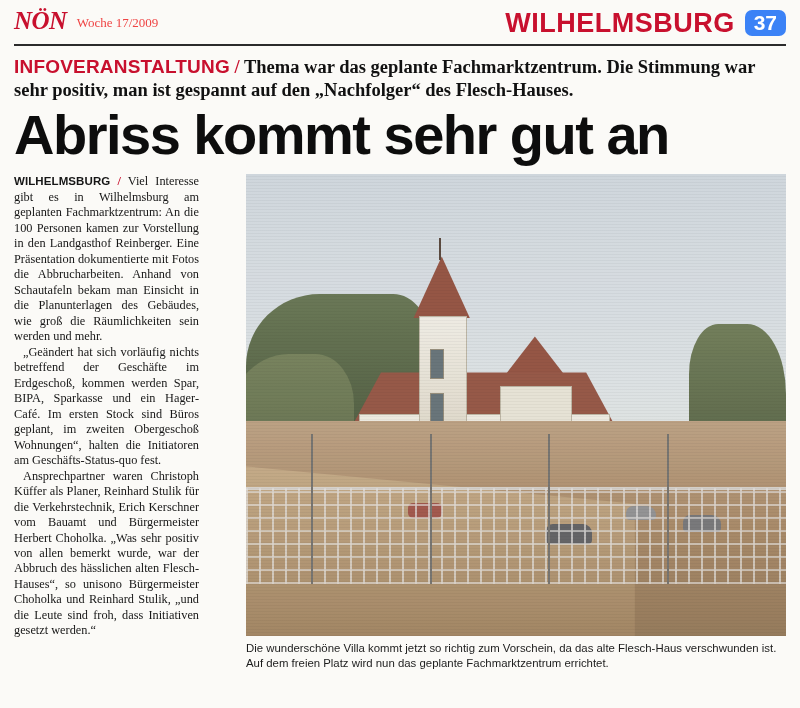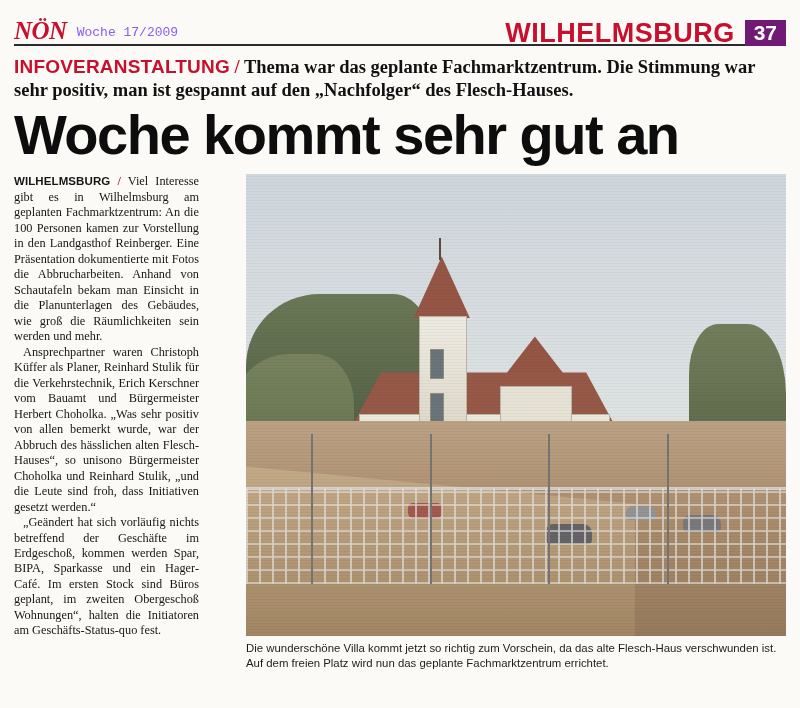--- a/index.html
+++ b/index.html
@@ -12,60 +12,61 @@
   .page{
     position:relative;width:800px;height:708px;
     background:#fbfaf7;
     box-sizing:border-box;
     padding:0;
   }
   
   .masthead{
     position:relative;
     height:40px;
-    padding:18px 14px 0 14px;
+    padding:8px 14px 0 14px;
     box-sizing:border-box;
     display:flex;align-items:flex-start;
   }
   .logo{
     font-family:"Liberation Serif",serif;
     font-style:italic;
     font-weight:bold;
     font-size:25px;
     color:#c8102e;
     letter-spacing:-0.5px;
     line-height:1;
     margin-right:10px;
   }
   .issue{
-    font-family:Liberation Mono, monospace;
+    font-family:Liberation Serif, serif;
     font-size:13px;
-    color:#8b5cf6;
+    color:#ef4444;
     margin-top:7px;
   }
   .masthead-right{
     margin-left:auto;
     display:flex;align-items:center;gap:10px;
   }
   .section-title{
     font-family:"Liberation Sans",sans-serif;
     font-weight:bold;
     font-size:27px;
     color:#c8102e;
     letter-spacing:0.5px;
     line-height:1;
     margin-top:2px;
   }
   .page-number{
-    background:#701a75;color:#fff;
+    background:#3b82f6;color:#fff;
     font-family:"Liberation Sans",sans-serif;
     font-weight:bold;font-size:21px;
     padding:2px 9px 3px 9px;
     line-height:1;
     margin-top:0px;
+    border-radius:7px;
   }
   .rule{
     height:2px;background:#2b2b2b;
     margin:4px 14px 0 14px;
   }
   
   .kicker-block{
     margin:9px 14px 0 14px;
     font-family:"Liberation Serif",serif;
     font-weight:bold;
@@ -202,32 +203,32 @@
   </div>
 
   <div class="rule"></div>
 
   <div class="kicker-block">
     <span class="kicker-label">INFOVERANSTALTUNG</span>
     <span class="kicker-slash">/</span>
     <span>Thema war das geplante Fachmarktzentrum. Die Stimmung war sehr positiv, man ist gespannt auf den „Nachfolger“ des Flesch-Hauses.</span>
   </div>
 
-  <div class="headline">Woche kommt sehr gut an</div>
+  <div class="headline">Abriss kommt sehr gut an</div>
 
   <div class="content">
 
     <div class="column">
       <p>
         <span class="dateline">WILHELMSBURG</span>
         <span class="dateline-slash">/</span>
         <span>Viel Interesse gibt es in Wilhelmsburg am geplanten Fachmarktzentrum: An die 100 Personen kamen zur Vorstellung in den Landgasthof Reinberger. Eine Präsentation dokumentierte mit Fotos die Abbrucharbeiten. Anhand von Schautafeln bekam man Einsicht in die Planunterlagen des Gebäudes, wie groß die Räumlichkeiten sein werden und mehr.</span>
       </p>
+      <p>„Geändert hat sich vorläufig nichts betreffend der Geschäfte im Erdgeschoß, kommen werden Spar, BIPA, Sparkasse und ein Hager-Café. Im ersten Stock sind Büros geplant, im zweiten Obergeschoß Wohnungen“, halten die Initiatoren am Geschäfts-Status-quo fest.</p>
       <p>Ansprechpartner waren Christoph Küffer als Planer, Reinhard Stulik für die Verkehrstechnik, Erich Kerschner vom Bauamt und Bürgermeister Herbert Choholka. „Was sehr positiv von allen bemerkt wurde, war der Abbruch des hässlichen alten Flesch-Hauses“, so unisono Bürgermeister Choholka und Reinhard Stulik, „und die Leute sind froh, dass Initiativen gesetzt werden.“</p>
-      <p>„Geändert hat sich vorläufig nichts betreffend der Geschäfte im Erdgeschoß, kommen werden Spar, BIPA, Sparkasse und ein Hager-Café. Im ersten Stock sind Büros geplant, im zweiten Obergeschoß Wohnungen“, halten die Initiatoren am Geschäfts-Status-quo fest.</p>
     </div>
 
     <div class="photo-wrap">
       <div class="photo">
         <div class="sky"></div>
         <div class="treeline"></div>
         <div class="treeline2"></div>
         <div class="right-trees"></div>
 
         <div class="villa">

